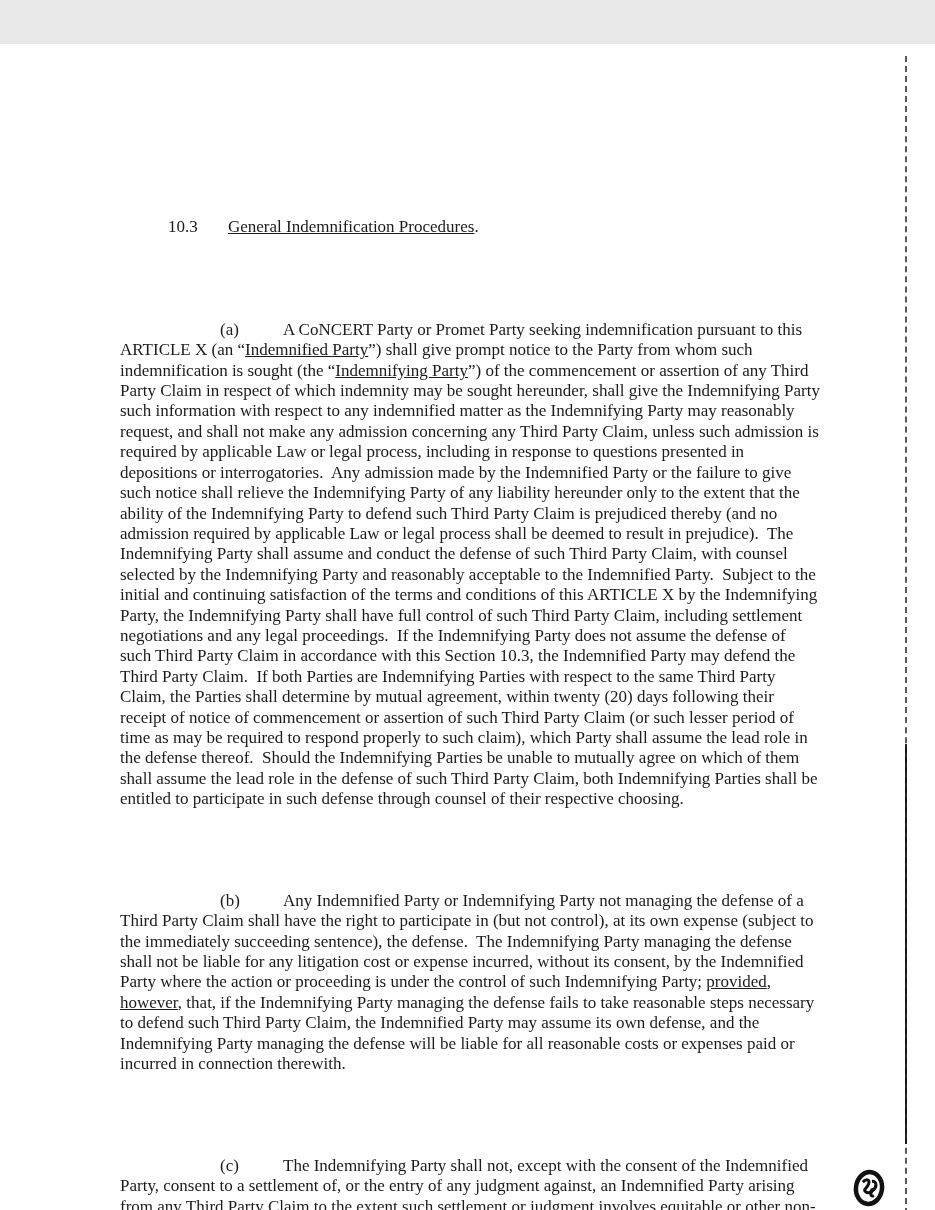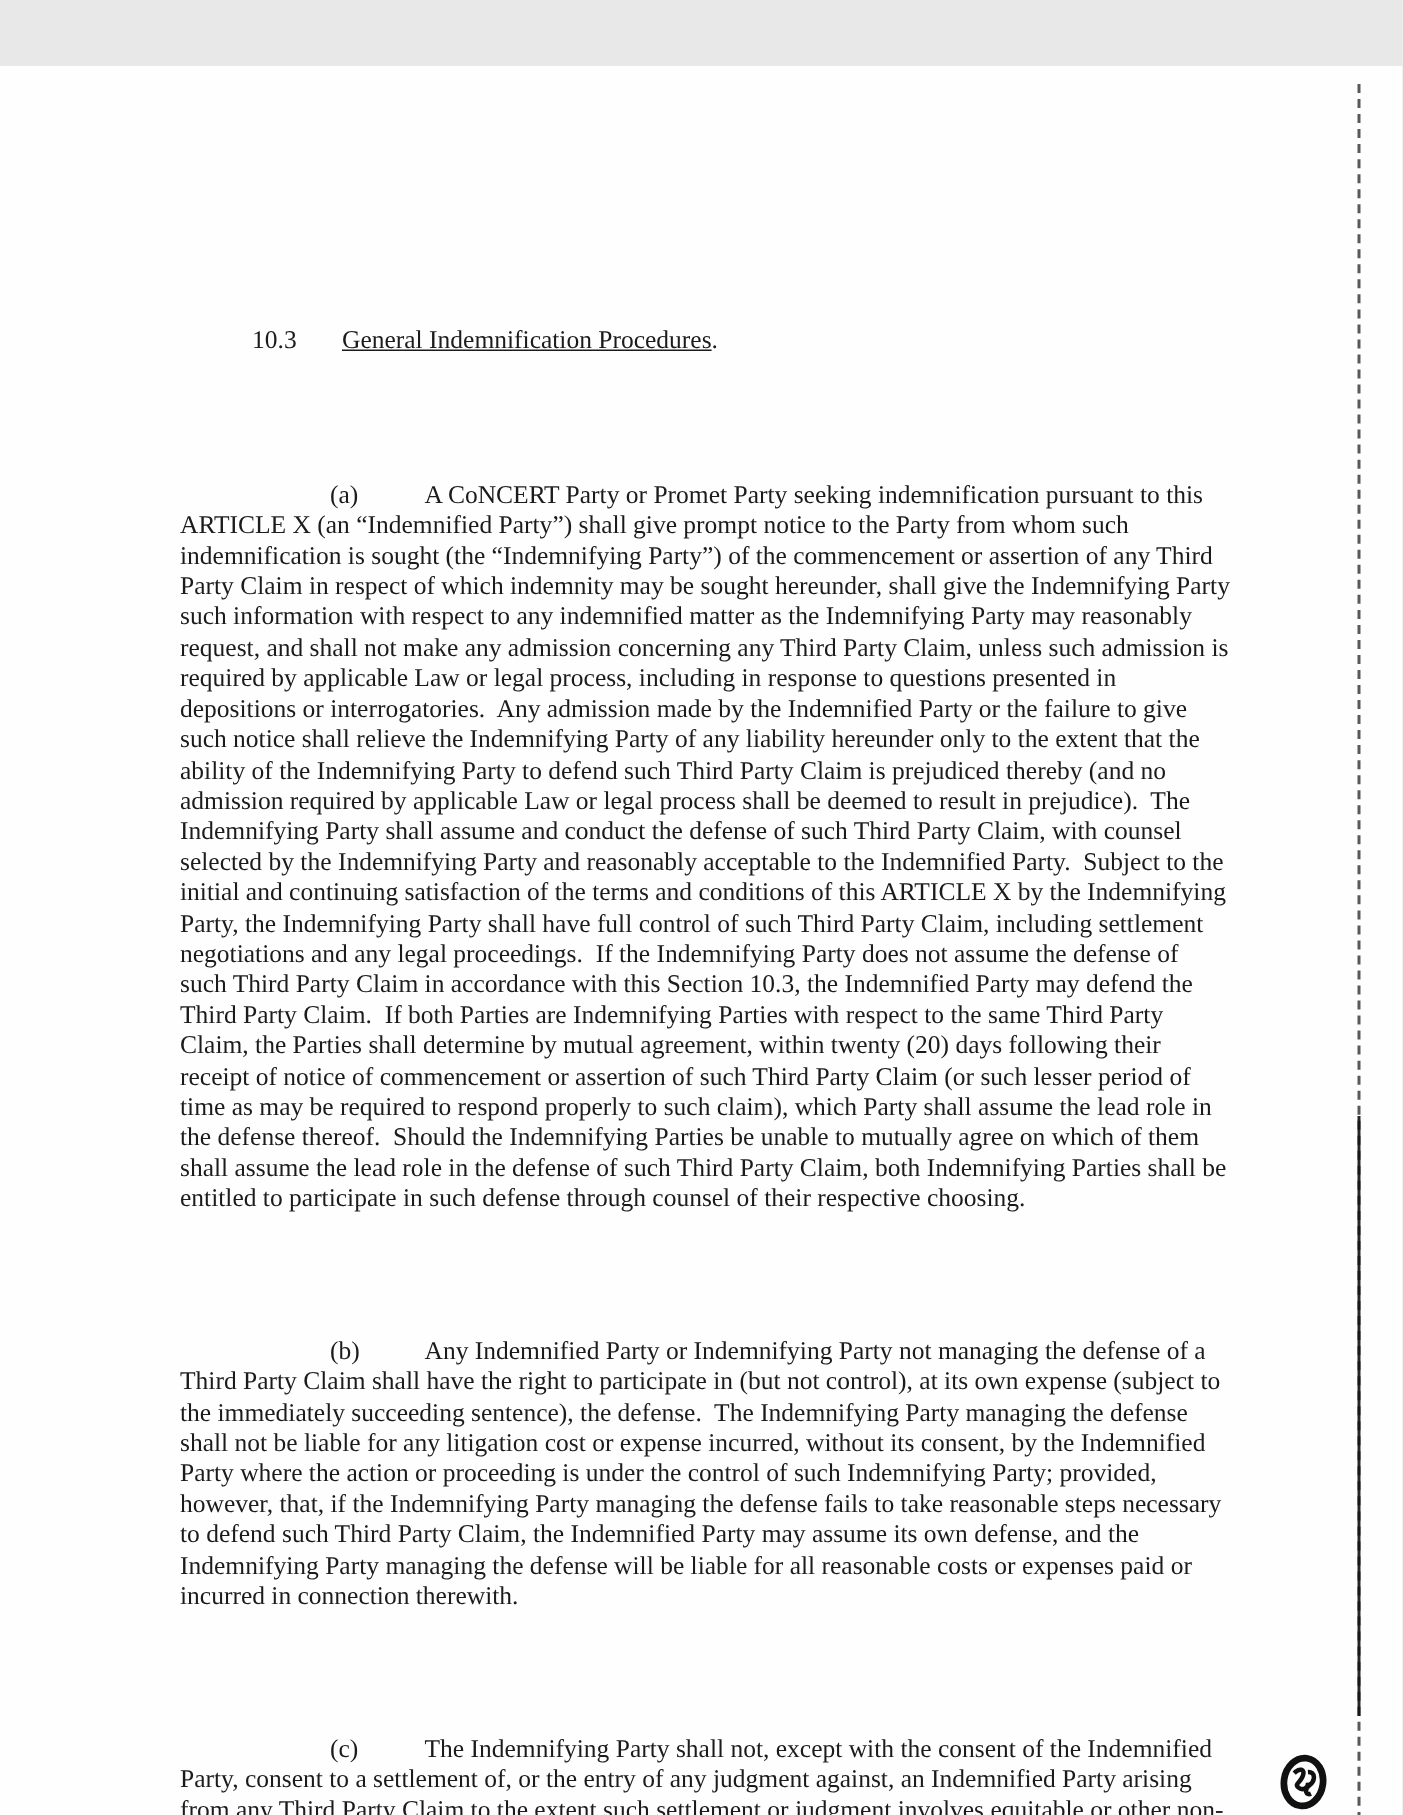--- a/index.html
+++ b/index.html
@@ -40,20 +40,21 @@
   p.para {
     margin: 0 0 20px 0;
     text-indent: 100px;
   }
   .para-label {
     display: inline-block;
     width: 63px;
     text-indent: 0;
   }
   .u {
+    text-decoration: underline;
   }
   .footer-page-number {
     position: absolute;
     left: 0;
     top: 1100px;
     width: 935px;
     text-align: center;
     font-size: 17px;
     font-family: "Liberation Serif", "DejaVu Serif", serif;
     color: #1b1b1b;

